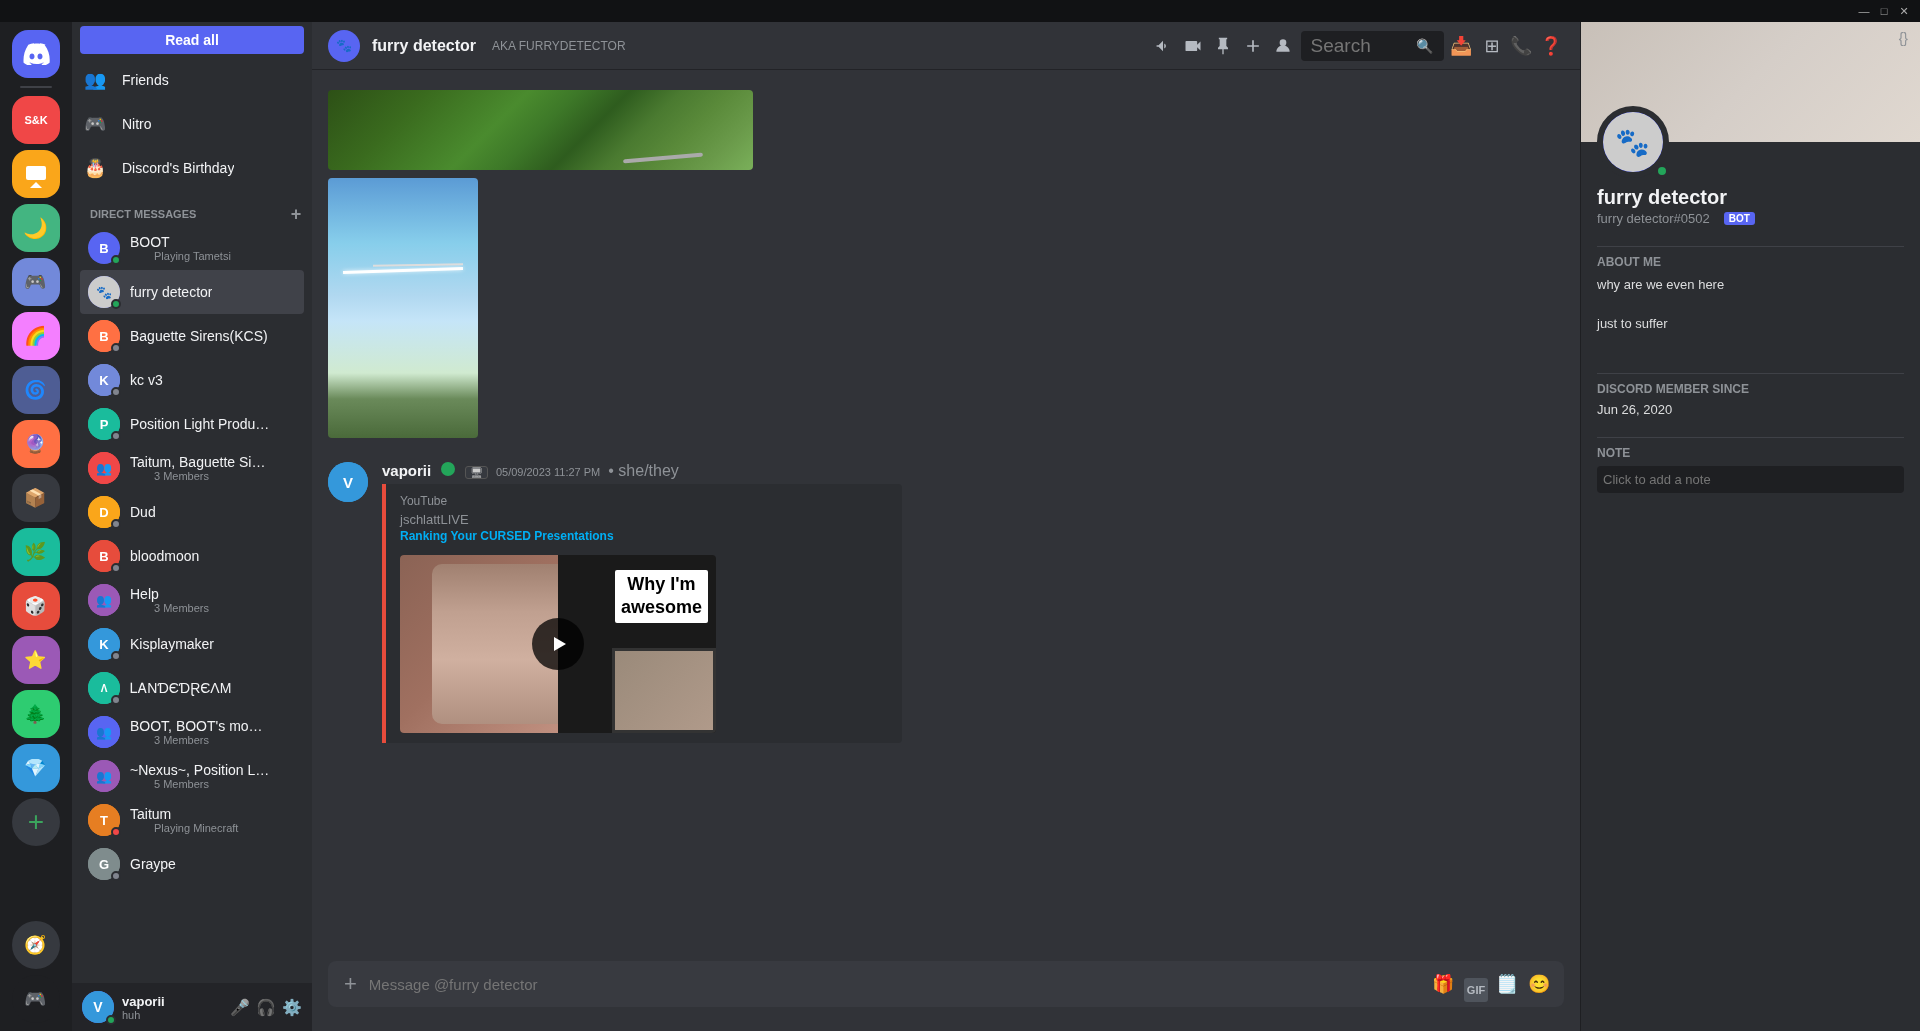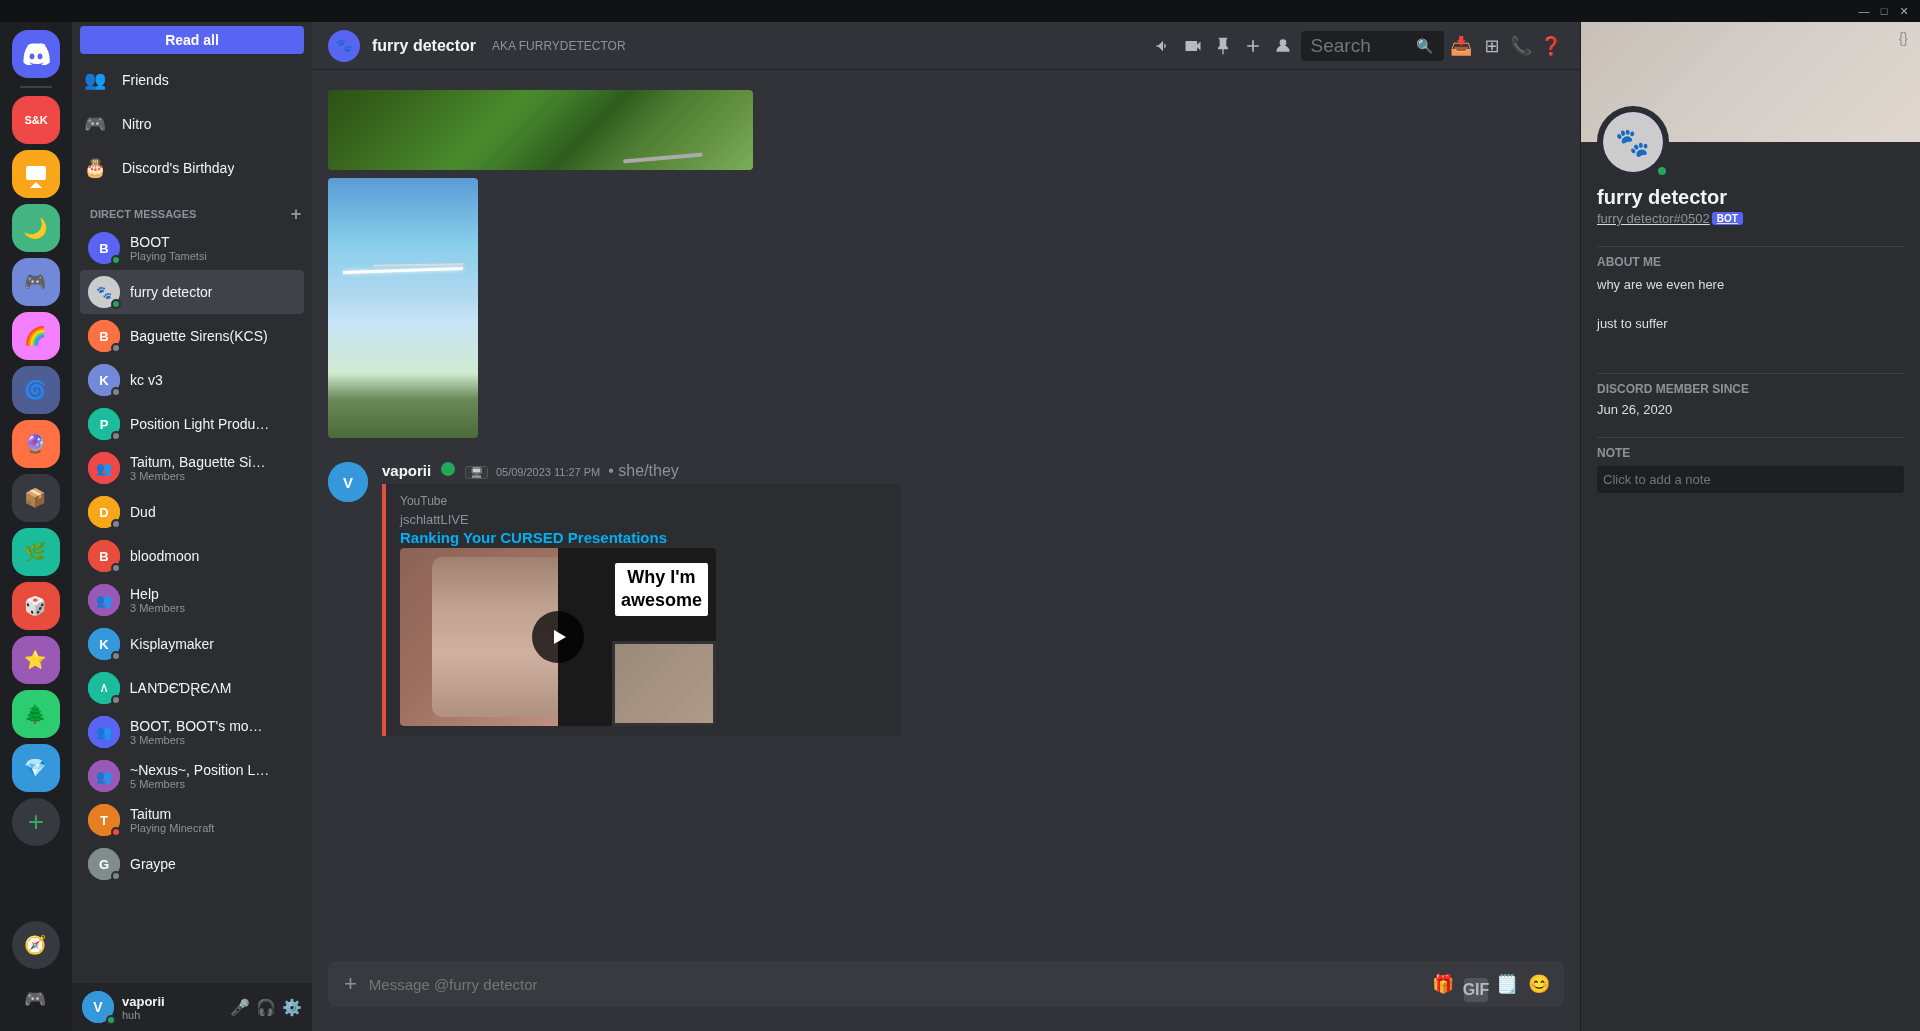--- a/index.html
+++ b/index.html
@@ -106,21 +106,21 @@
     .dm-avatar-img {
       width: 32px; height: 32px; border-radius: 50%; background: #36393f; flex-shrink: 0;
     }
     .status-dot {
       width: 10px; height: 10px; border-radius: 50%; position: absolute; bottom: -1px; right: -1px; border: 2px solid #2b2d31;
     }
     .status-dot.online { background: #23a55a; }
     .status-dot.offline { background: #80848e; }
     .dm-name-block { display: flex; flex-direction: column; }
     .dm-name { font-size: 14px; color: #f2f3f5; font-weight: 500; white-space: nowrap; overflow: hidden; text-overflow: ellipsis; max-width: 140px; }
-    .dm-sub { font-size: 11px; color: #8e9297; }
+    .dm-sub { font-size: 11px; color: #8e9297; margin-left: 24px; }
     .dm-user-area {
       padding: 8px 10px;
       background: #232428;
       display: flex;
       align-items: center;
       gap: 8px;
       flex-shrink: 0;
     }
     .dm-user-avatar {
       width: 32px; height: 32px; border-radius: 50%; background: #5865f2; position: relative; flex-shrink: 0; display: flex; align-items: center; justify-content: center; font-size: 14px; color: white;
@@ -193,21 +193,21 @@
     .embed {
       border-left: 4px solid #e74c3c;
       background: #2b2d31;
       border-radius: 0 4px 4px 0;
       padding: 10px 14px;
       max-width: 520px;
       margin-top: 4px;
     }
     .embed-provider { font-size: 12px; color: #8e9297; margin-bottom: 4px; }
     .embed-author { font-size: 13px; color: #8e9297; margin-bottom: 2px; }
-    .embed-title { font-size: 15px; color: #00aff4; font-weight: 600; margin-bottom: 2px; cursor: pointer; }
+    .embed-title { font-size: 12px; color: #00aff4; font-weight: 600; margin-bottom: 12px; cursor: pointer; }
 
     
     .chat-input-area {
       padding: 0 16px 24px;
       flex-shrink: 0;
     }
     .chat-input-box {
       background: #383a40;
       border-radius: 8px;
       display: flex;
@@ -247,21 +247,21 @@
     .profile-avatar {
       width: 72px; height: 72px; border-radius: 50%; border: 6px solid #2b2d31; background: #5865f2; overflow: hidden; display: flex; align-items: center; justify-content: center;
     }
     .profile-status-dot {
       width: 14px; height: 14px; border-radius: 50%; background: #23a55a; position: absolute; bottom: 0; right: 0; border: 3px solid #2b2d31;
     }
     .profile-info {
       padding: 44px 16px 12px;
     }
     .profile-name { font-size: 20px; font-weight: 800; color: #f2f3f5; }
-    .profile-tag-row { display: flex; align-items: center; gap: 2px; margin-top: 2px; text-decoration: underline; }
+    .profile-tag-row { display: flex; align-items: center; gap: 14px; margin-top: 2px; }
     .profile-tag { font-size: 13px; color: #8e9297; }
     .profile-bot-badge { background: #5865f2; color: white; font-size: 10px; font-weight: 700; padding: 1px 5px; border-radius: 3px; text-transform: uppercase; }
     .profile-divider { height: 1px; background: #3f4147; margin: 8px 0; }
     .profile-section-title { font-size: 12px; font-weight: 700; text-transform: uppercase; color: #8e9297; margin-bottom: 6px; }
     .profile-section { padding: 0 16px 12px; }
     .profile-about-text { font-size: 13px; color: #dcddde; line-height: 1.5; }
     .profile-member-date { font-size: 13px; color: #dcddde; }
     .profile-note-input { width: 100%; background: #1e1f22; border: none; border-radius: 4px; color: #8e9297; font-size: 13px; padding: 6px; outline: none; cursor: pointer; }
 
     
@@ -624,21 +624,21 @@
         </div>
       </div>
     </div>
 
     <div class="chat-input-area">
       <div class="chat-input-box">
         <span class="chat-input-plus">+</span>
         <input class="chat-input" type="text" placeholder="Message @furry detector" style="">
         <div class="chat-input-icons">
           <div class="chat-input-icon">🎁</div>
-          <div class="chat-input-icon" style="font-size:16px;font-weight:800;color:#b5bac1;background:#4f545c;padding:2px 3px;border-radius:3px;margin-top:12px;">GIF</div>
+          <div class="chat-input-icon" style="font-size:11px;font-weight:800;color:#b5bac1;background:#4f545c;padding:2px 3px;border-radius:3px;margin-top:12px;">GIF</div>
           <div class="chat-input-icon">🗒️</div>
           <div class="chat-input-icon">😊</div>
         </div>
       </div>
     </div>
   </div>
 
   <div class="right-panel">
     <div class="profile-banner">
       <div class="profile-banner-bg" style="background: linear-gradient(135deg,#c8c0b8 0%,#d5cec8 50%,#e0d8d0 100%);"></div>

